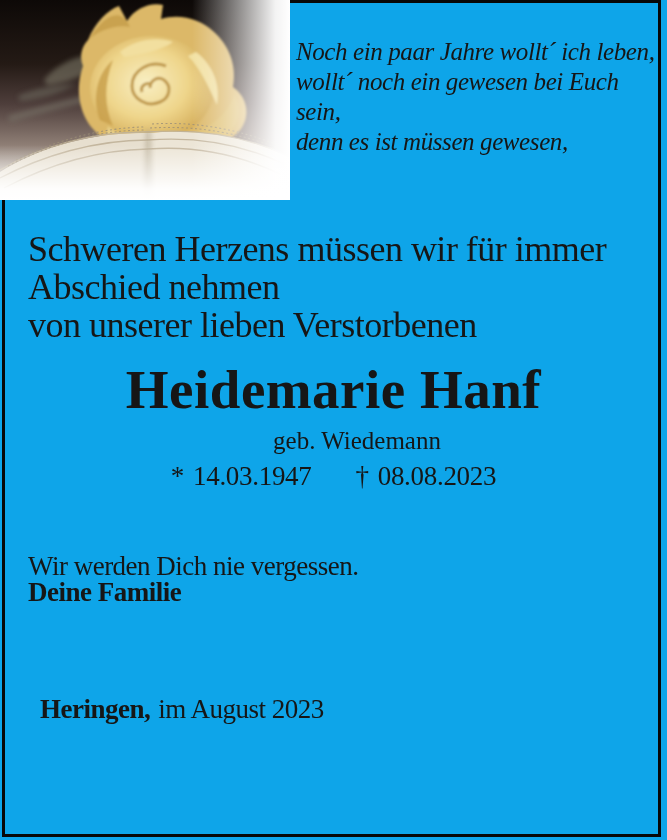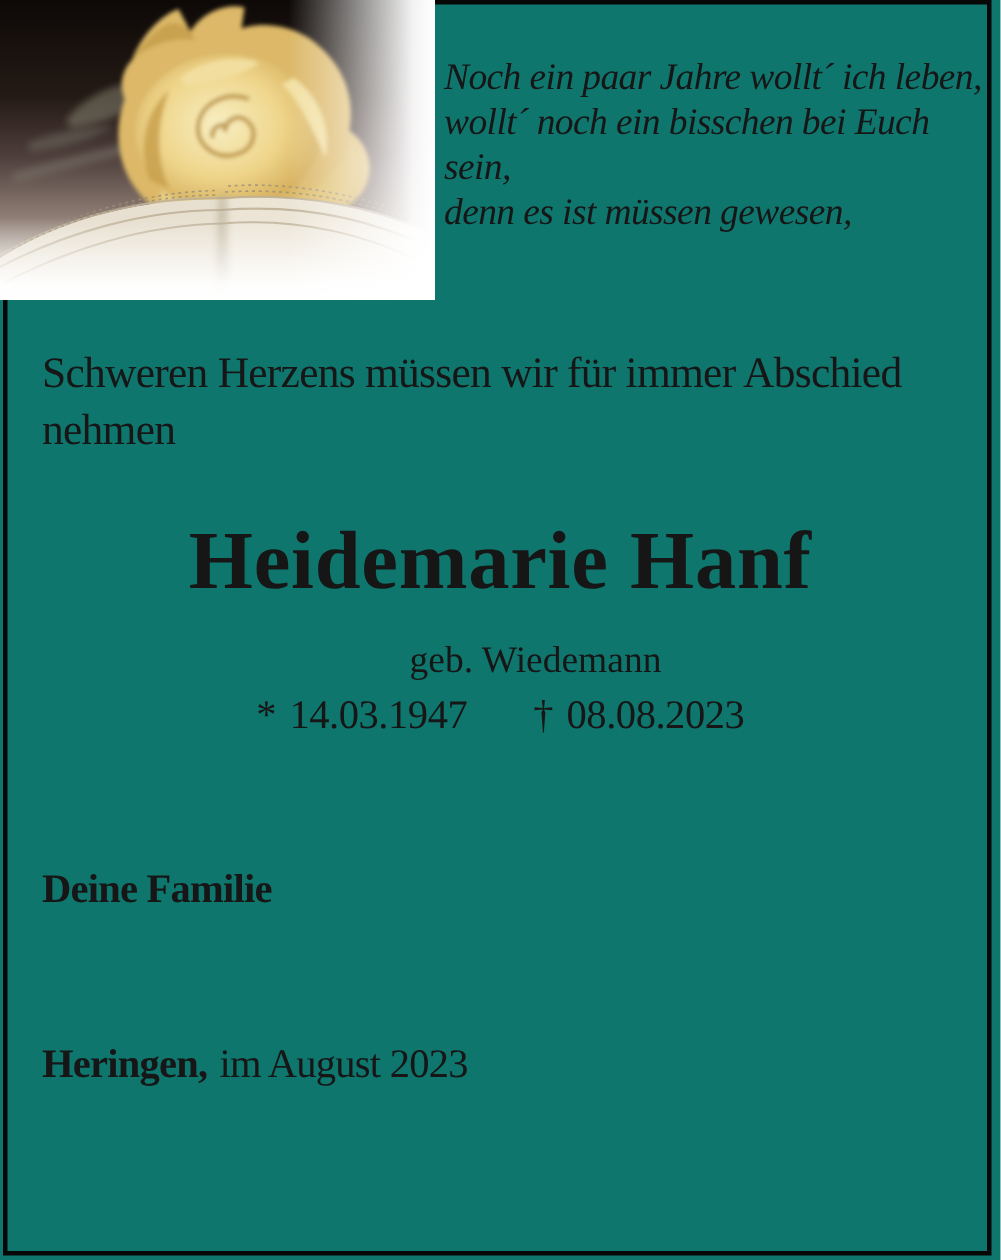--- a/index.html
+++ b/index.html
@@ -1,36 +1,36 @@
 <!DOCTYPE html>
 <html lang="de"><head>
 <meta charset="utf-8">
 <style>
   html, body { margin:0; padding:0; background:#ffffff; }
   .page {
-    position:relative; width:667px; height:840px; background:#0f766e;
+    position:relative; width:667px; height:840px; background:#0ea5e9;
     overflow:hidden; font-family:"Liberation Serif", serif; color:#161616;
   }
   .frame {
     position:absolute; left:2px; top:0; right:6px; bottom:3px;
     border:3px solid #070707; pointer-events:none;
   }
   .photo { position:absolute; left:0; top:0; width:290px; height:200px; }
   .photo svg { display:block; }
 
   .poem {
     position:absolute; left:296px; top:37px;
     font-style:italic; font-size:25px; line-height:30px; letter-spacing:-0.4px;
   }
   .intro {
     position:absolute; left:28px; top:230px;
-    font-size:29px; line-height:38px; letter-spacing:-0.5px;
+    font-size:36px; line-height:38px; letter-spacing:-0.5px;
   }
   .name {
-    position:absolute; left:0; right:0; top:344px; margin:0; text-align:center;
+    position:absolute; left:0; right:0; top:344px; margin:16px; text-align:center;
     font-size:55px; font-weight:700; letter-spacing:0.5px; line-height:1.1;
   }
   .maiden {
     position:absolute; left:0; right:0; top:427px; text-align:center; font-size:25px;padding-left:47px;
   }
   .dates {
     position:absolute; left:0; right:0; top:461px; text-align:center;
     font-size:27px; letter-spacing:-0.3px;
   }
   .dates .sym { margin-right:9px; }
@@ -38,21 +38,21 @@
   .remember {
     position:absolute; left:28px; top:551px; font-size:27px; letter-spacing:-0.5px;
   }
   .mourners {
     position:absolute; left:28px; top:574px; font-size:27px; font-weight:700;
     line-height:37px; letter-spacing:-0.5px;
   }
   .placedate {
     position:absolute; left:28px; top:694px; font-size:27px; letter-spacing:-0.5px;
   }
-  .placedate .place { font-weight:700; margin-right:8px; }
+  .placedate .place { font-weight:700; margin-right:8px;margin-left:12px; }
   .funeral {
     position:absolute; left:28px; top:759px; font-size:27px; letter-spacing:-0.6px;
   }
 </style>
 </head>
 <body>
 
 <div class="page">
 
   <div class="frame"></div>
@@ -134,36 +134,38 @@
         <path d="M146,130 L151,130 L153,200 L143,200 Z" fill="#b3a78f" opacity="0.6" filter="url(#soft2)"></path>
       </g>
 
       <rect x="192" y="0" width="98" height="200" fill="url(#fadeR)"></rect>
       <rect x="0" y="145" width="290" height="55" fill="url(#fadeB)"></rect>
     </svg>
   </div>
 
   <div class="poem">
     <div>Noch ein paar Jahre wollt´ ich leben,</div>
-    <div>wollt´ noch ein bisschen bei Euch sein,</div>
+    <div>wollt´ noch ein gewesen bei Euch sein,</div>
     <div>denn es ist müssen gewesen,</div>
   </div>
 
   <div class="intro">
     <div>Schweren Herzens müssen wir für immer Abschied nehmen</div>
+    <div>von unserer lieben Verstorbenen</div>
   </div>
 
   <h1 class="name">Heidemarie Hanf</h1>
 
   <div class="maiden">geb. Wiedemann</div>
 
   <div class="dates">
     <span class="birth-group"><span class="sym">*</span><span>14.03.1947</span></span><span class="death-group"><span class="sym">†</span><span>08.08.2023</span></span>
   </div>
 
+  <div class="remember">Wir werden Dich nie vergessen.</div>
 
   <div class="mourners">
     <div>Deine Familie</div>
   </div>
 
   <div class="placedate">
     <span class="place">Heringen,</span><span>im August 2023</span>
   </div>
 
 

